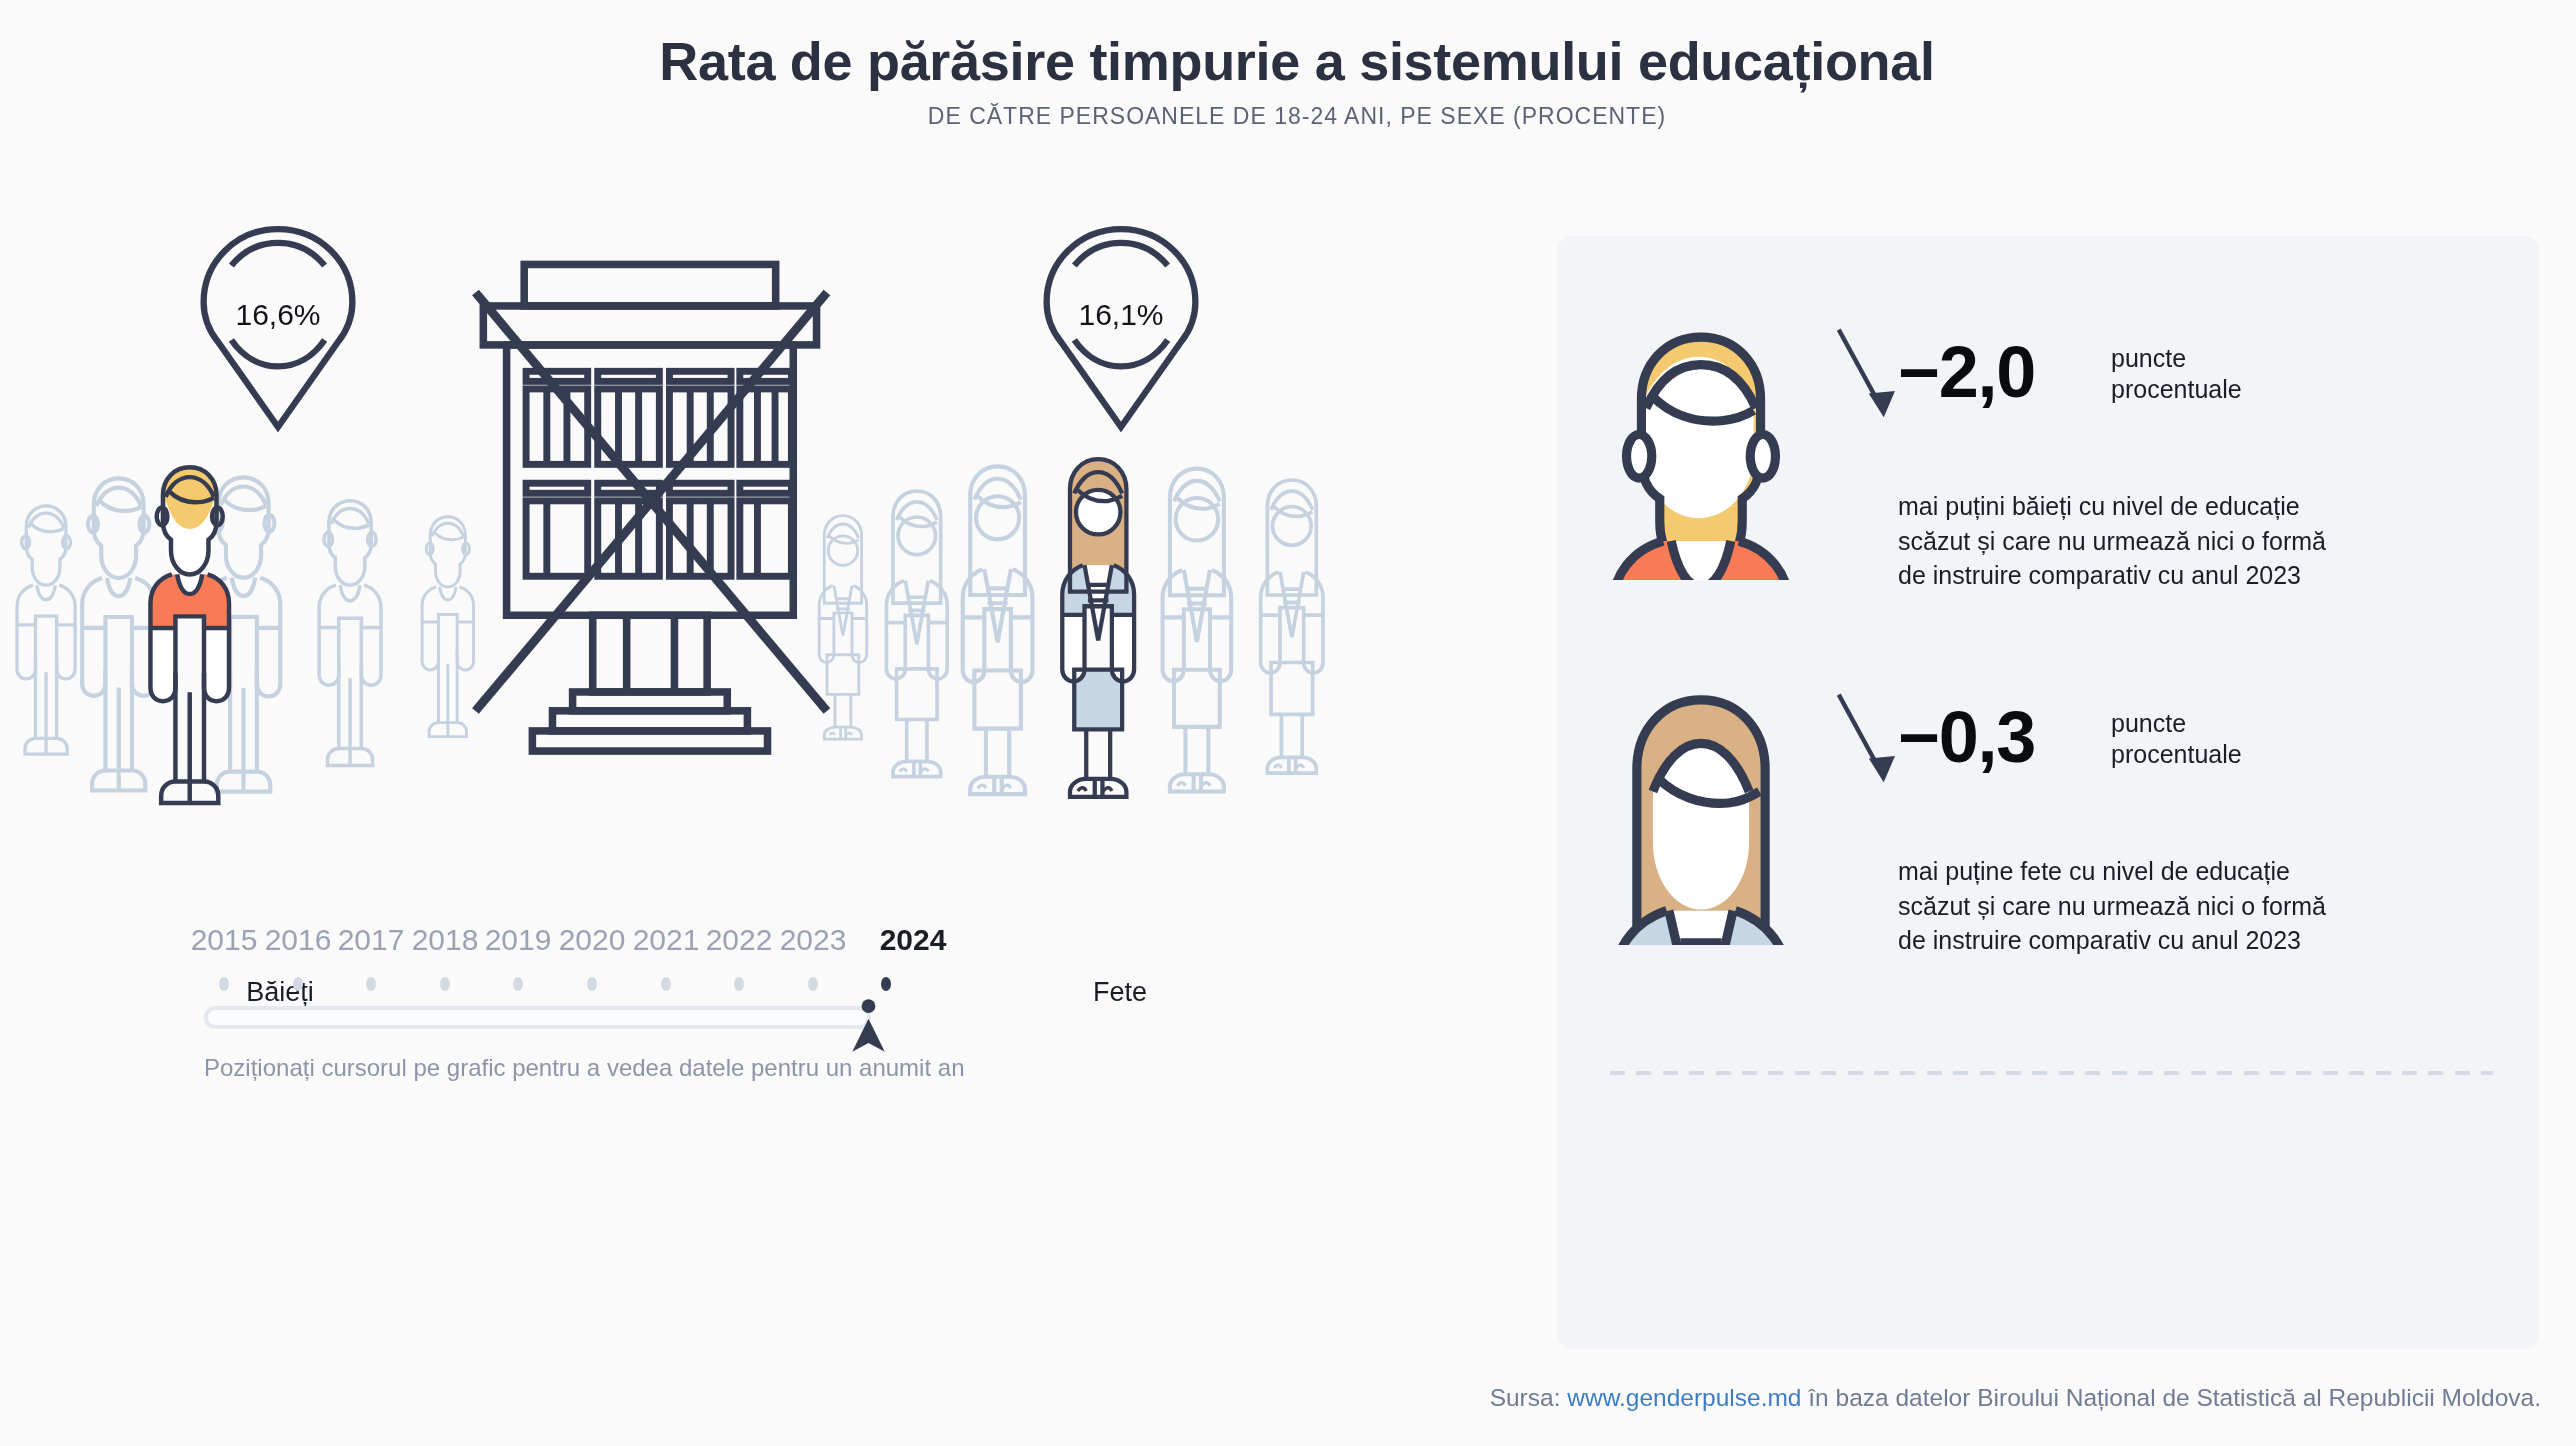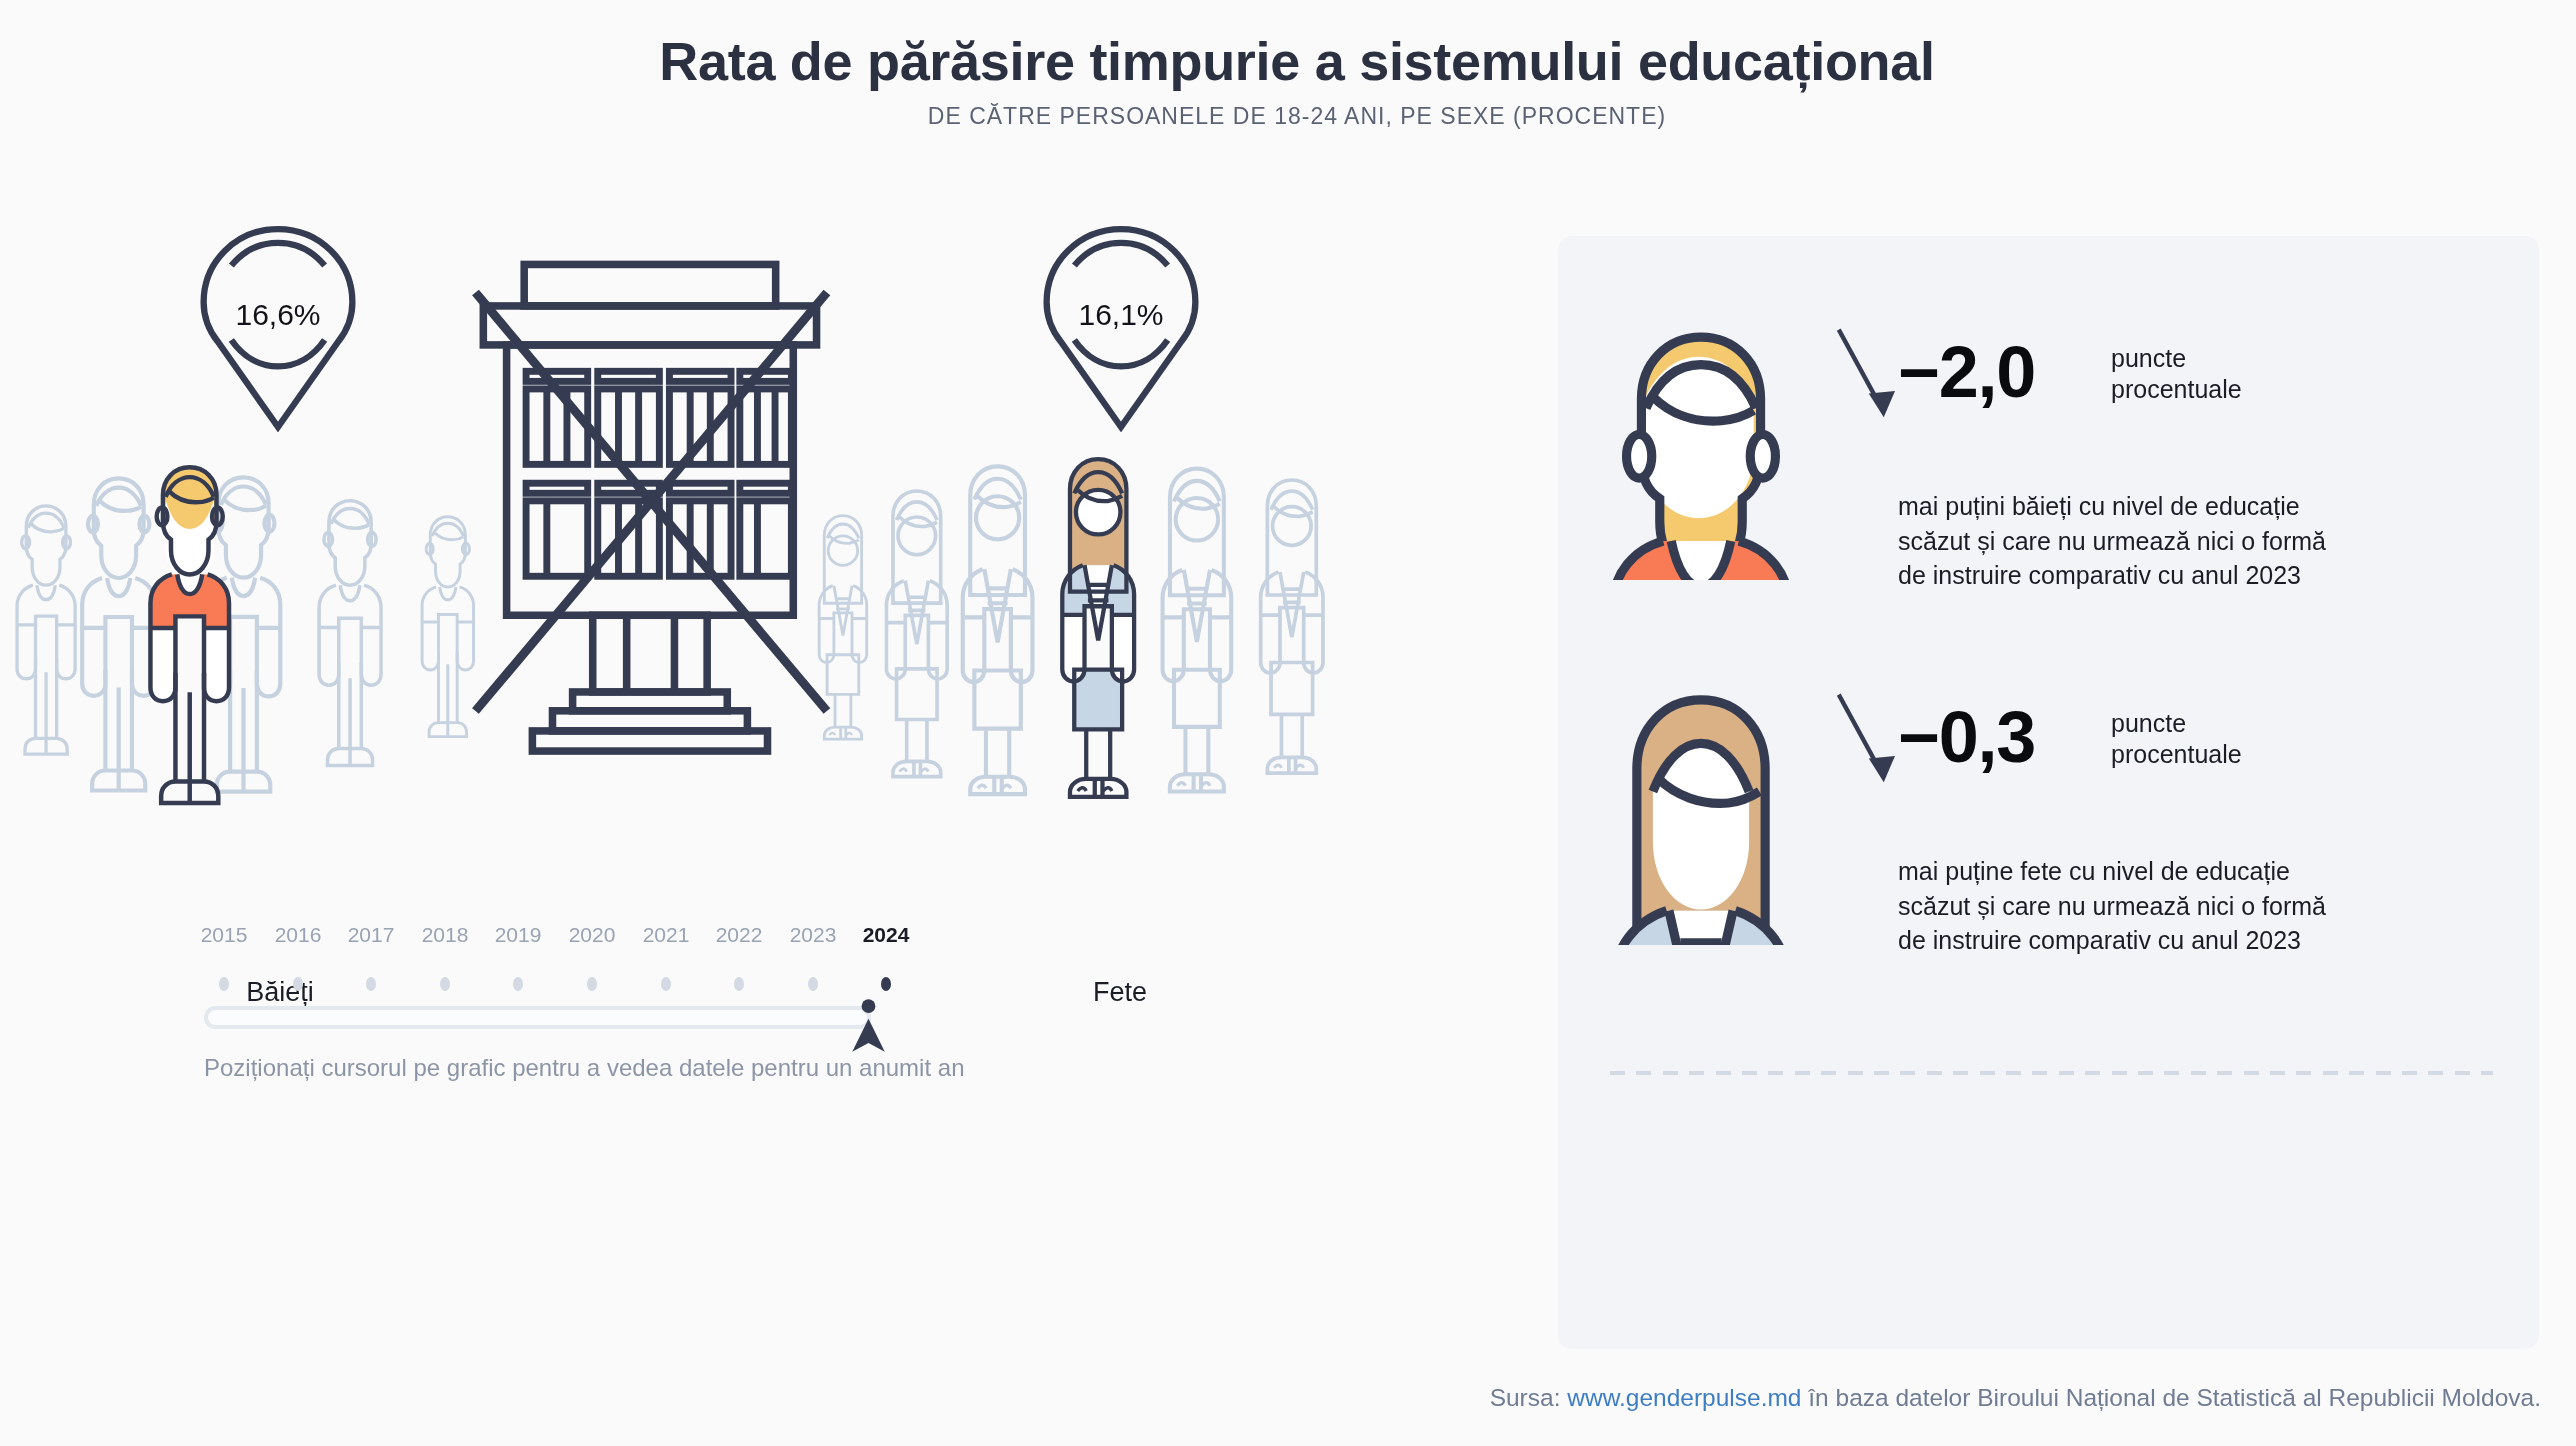--- a/index.html
+++ b/index.html
@@ -42,24 +42,24 @@
   .group-label {
     position:absolute; font-size:27px; color:#1A1D26; text-align:center; width:252px;
   }
   #label-boys { left:154px; top:788px; }
   #label-girls { left:994px; top:788px; }
 
   
   .timeline { position:absolute; left:204px; top:923px; width:1000px; height:145px; }
   .years { position:relative; height:38px; }
   .year {
-    position:absolute; top:0; font-size:21px; color:#9AA3B4; transform:translateX(-50%);
+    position:absolute; top:0; font-size:30px; color:#9AA3B4; transform:translateX(-50%);
     white-space:nowrap;
   }
-  .year.active { color:#1A1D26; font-weight:bold; }
+  .year.active { color:#1A1D26; font-weight:bold;margin-left:27px; }
   .ticks { position:absolute; top:54px; left:0; width:100%; height:14px; }
   .tick {
     position:absolute; width:10px; height:14px; border-radius:50%;
     background:#D3DAE3; transform:translateX(-50%);
   }
   .tick.active { background:#353C52; }
   .track {
     position:absolute; top:83px; left:0; width:667px; height:22.6px;
     background:#E4E9F0; border-radius:11.3px;
   }

